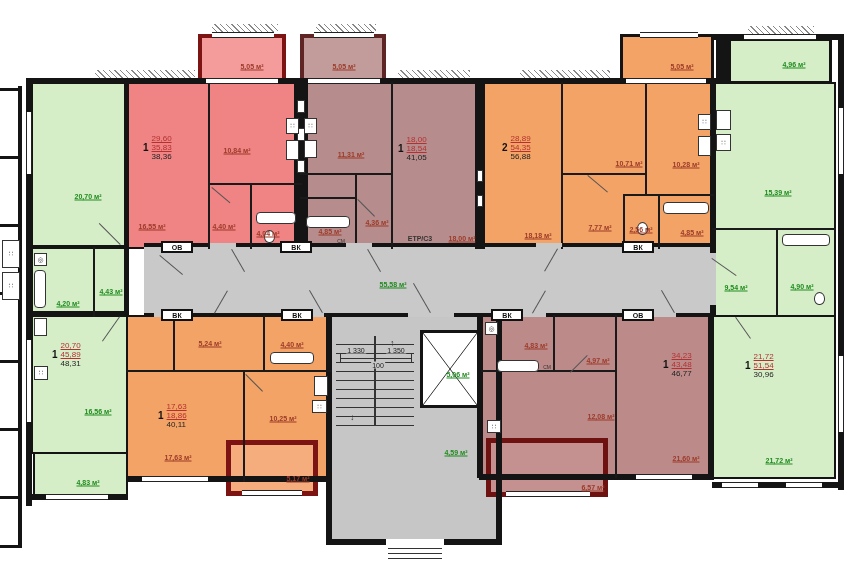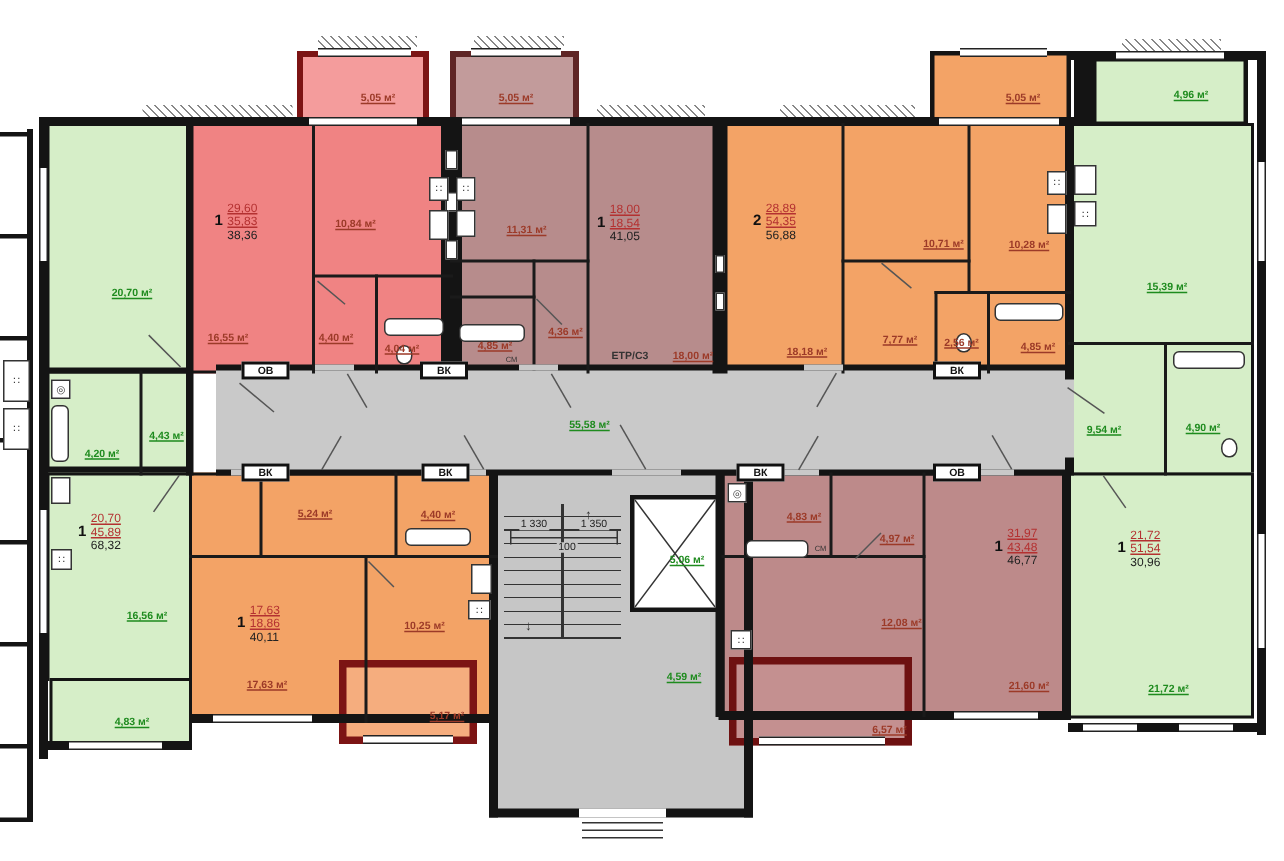--- a/index.html
+++ b/index.html
@@ -312,35 +312,35 @@
         <div class="l1">28,89</div>
          <div class="l2">54,35</div>
          <div class="l3">56,88</div>
       </div>
   </div>
   <div class="sum" style="left:52px;top:341px;">
     <div class="cnt">1</div>
     <div>
         <div class="l1">20,70</div>
          <div class="l2">45,89</div>
-         <div class="l3">68,32</div>
+         <div class="l3">48,31</div>
       </div>
   </div>
   <div class="sum" style="left:158px;top:402px;">
     <div class="cnt">1</div>
     <div>
         <div class="l1">17,63</div>
          <div class="l2">18,86</div>
          <div class="l3">40,11</div>
       </div>
   </div>
   <div class="sum" style="left:663px;top:351px;">
     <div class="cnt">1</div>
     <div>
-        <div class="l1">31,97</div>
+        <div class="l1">34,23</div>
          <div class="l2">43,48</div>
          <div class="l3">46,77</div>
       </div>
   </div>
   <div class="sum" style="left:745px;top:352px;">
     <div class="cnt">1</div>
     <div>
         <div class="l1">21,72</div>
          <div class="l2">51,54</div>
          <div class="l3">30,96</div>

